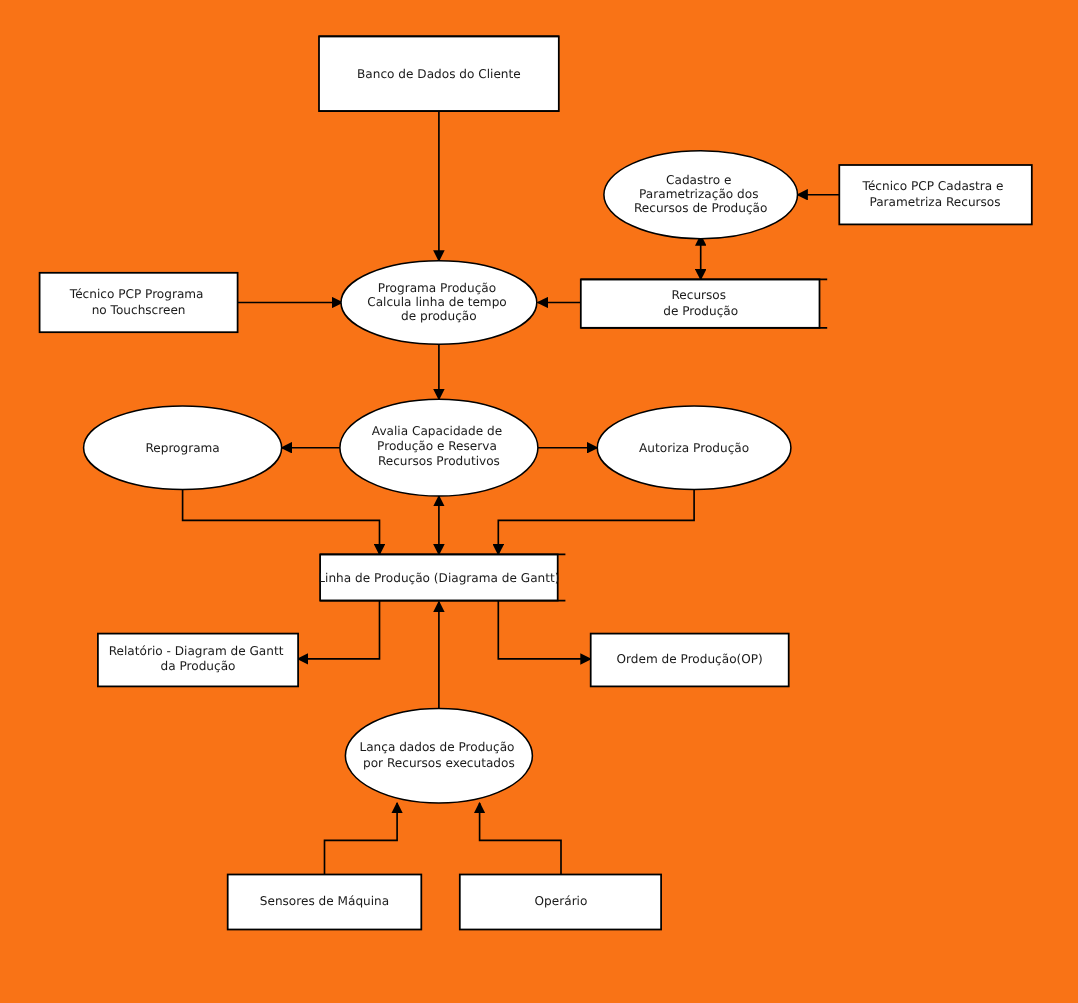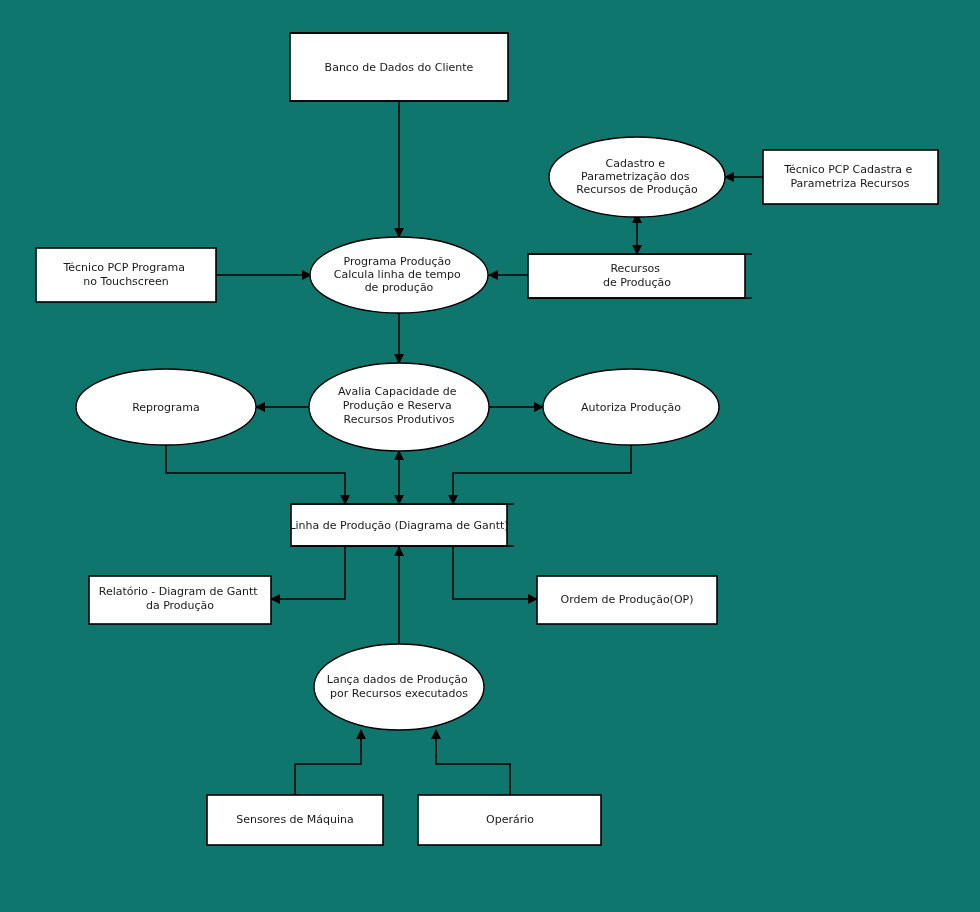--- a/index.html
+++ b/index.html
@@ -7,21 +7,21 @@
     padding: 0;
     background: #ffffff;
   }
   body {
     font-family: "DejaVu Sans", sans-serif;
   }
   #diagram-root {
     position: relative;
     width: 980px;
     height: 912px;
-    background: #0f766e;
+    background: #f97316;
     overflow: hidden;
   }
   svg#flow {
     display: block;
     width: 980px;
     height: 912px;
   }
   .shape-rect {
     fill: #ffffff;
     stroke: #000000;

